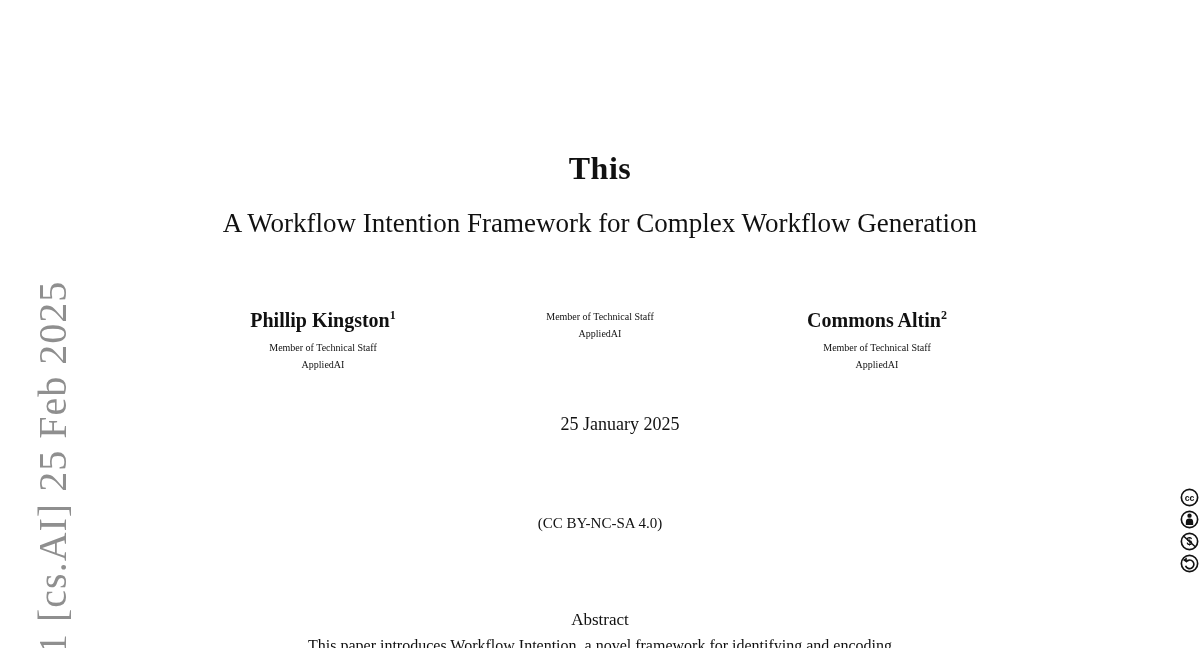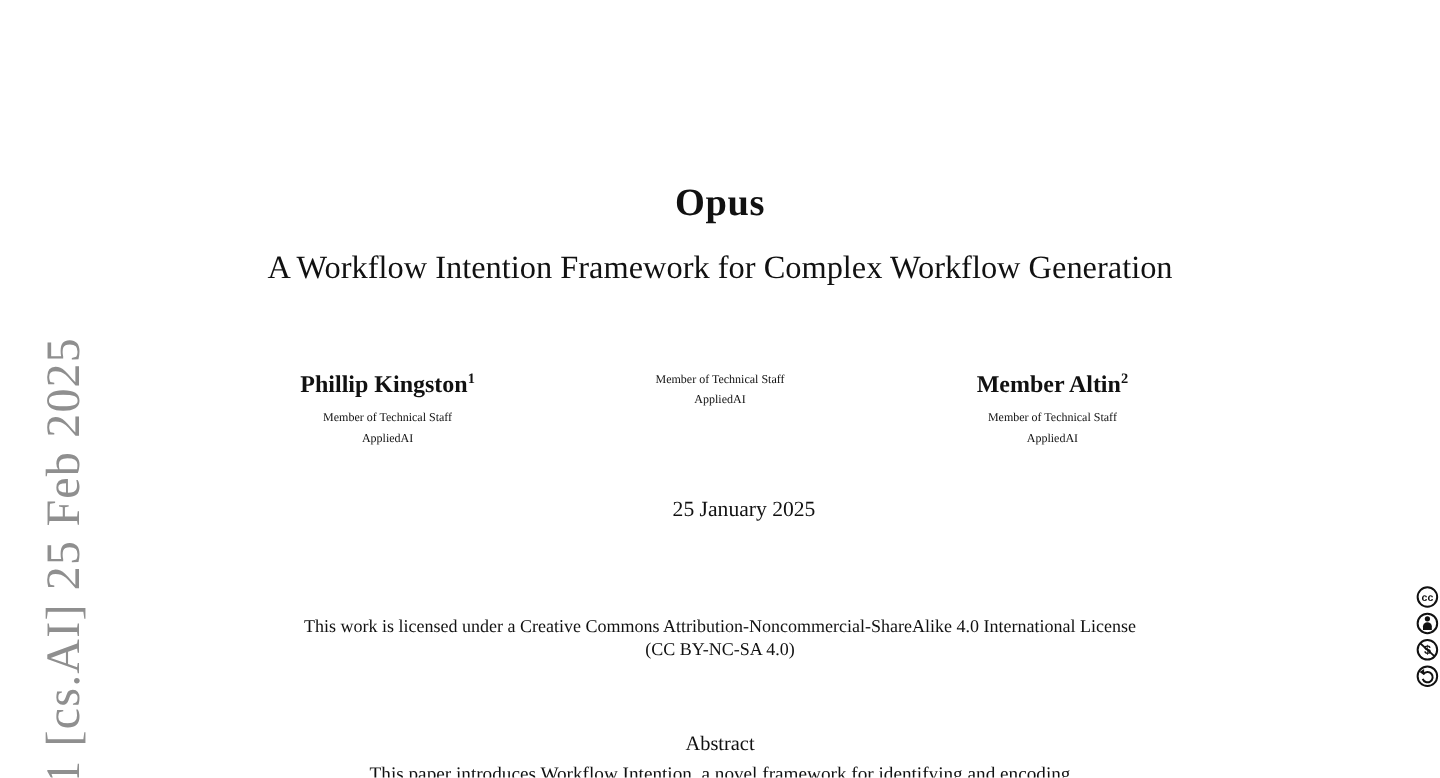--- a/index.html
+++ b/index.html
@@ -53,36 +53,36 @@
     white-space: nowrap;
   }
 </style>
 </head>
 <body>
 
 <div class="page">
 
   <div class="arxiv-watermark">1 [cs.AI] 25 Feb 2025</div>
 
-  <h1 class="centered paper-title" style="margin:0;">Opus</h1>
+  <h1 class="centered paper-title" style="margin:0;">This</h1>
 
   <h2 class="centered paper-subtitle" style="margin:0;">A Workflow Intention Framework for Complex Workflow Generation</h2>
 
   <div class="authors">
     <div class="author">
       <div class="author-name"><span>Phillip Kingston</span><sup>1</sup></div>
       <div class="author-role">Member of Technical Staff</div>
       <div class="author-affil">AppliedAI</div>
     </div>
     <div class="author">
       <div class="author-role">Member of Technical Staff</div>
       <div class="author-affil">AppliedAI</div>
     </div>
     <div class="author">
-      <div class="author-name"><span>Member Altin</span><sup>2</sup></div>
+      <div class="author-name"><span>Commons Altin</span><sup>2</sup></div>
       <div class="author-role">Member of Technical Staff</div>
       <div class="author-affil">AppliedAI</div>
     </div>
   </div>
 
   <div class="centered paper-date">25 January 2025</div>
 
   <div class="cc-icons">
     <svg width="21" height="21" viewBox="0 0 24 24">
       <circle cx="12" cy="12" r="9.3" fill="none" stroke="#111" stroke-width="1.9"></circle>
@@ -99,21 +99,20 @@
       <line x1="5.4" y1="6" x2="18.6" y2="18" stroke="#111" stroke-width="1.7"></line>
     </svg>
     <svg width="21" height="21" viewBox="0 0 24 24">
       <circle cx="12" cy="12" r="9.3" fill="none" stroke="#111" stroke-width="1.9"></circle>
       <path d="M8.2 10 a4.9 4.9 0 1 1 -0.7 4.6" fill="none" stroke="#111" stroke-width="1.9"></path>
       <polygon points="8.9,5.2 8.9,11 4.5,8.1" fill="#111"></polygon>
     </svg>
   </div>
 
   <div class="centered license-block">
-    <div>This work is licensed under a Creative Commons Attribution-Noncommercial-ShareAlike 4.0 International License</div>
     <div>(CC BY-NC-SA 4.0)</div>
   </div>
 
   <div class="centered abstract-heading">Abstract</div>
 
   <div class="centered abstract-line">This paper introduces Workflow Intention, a novel framework for identifying and encoding</div>
 
 </div>
 
 </body></html>

